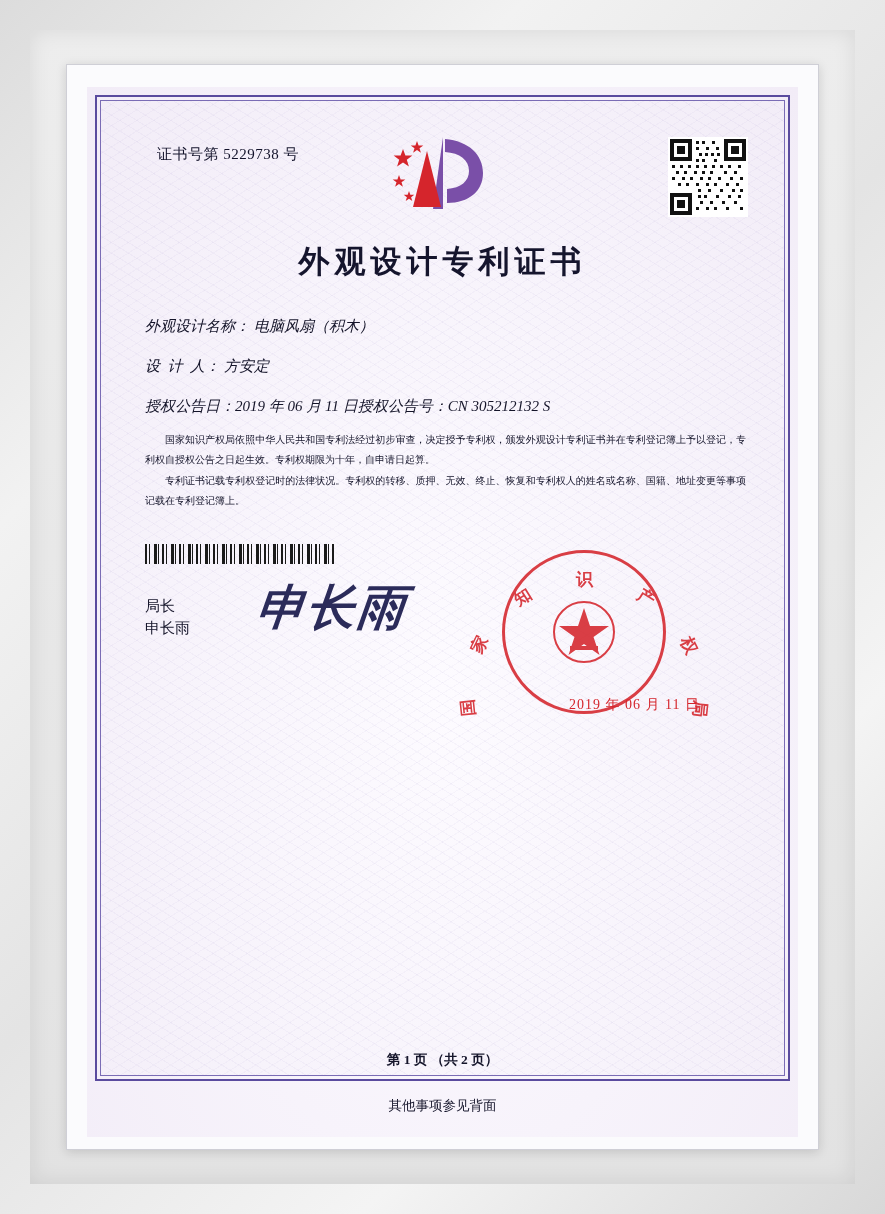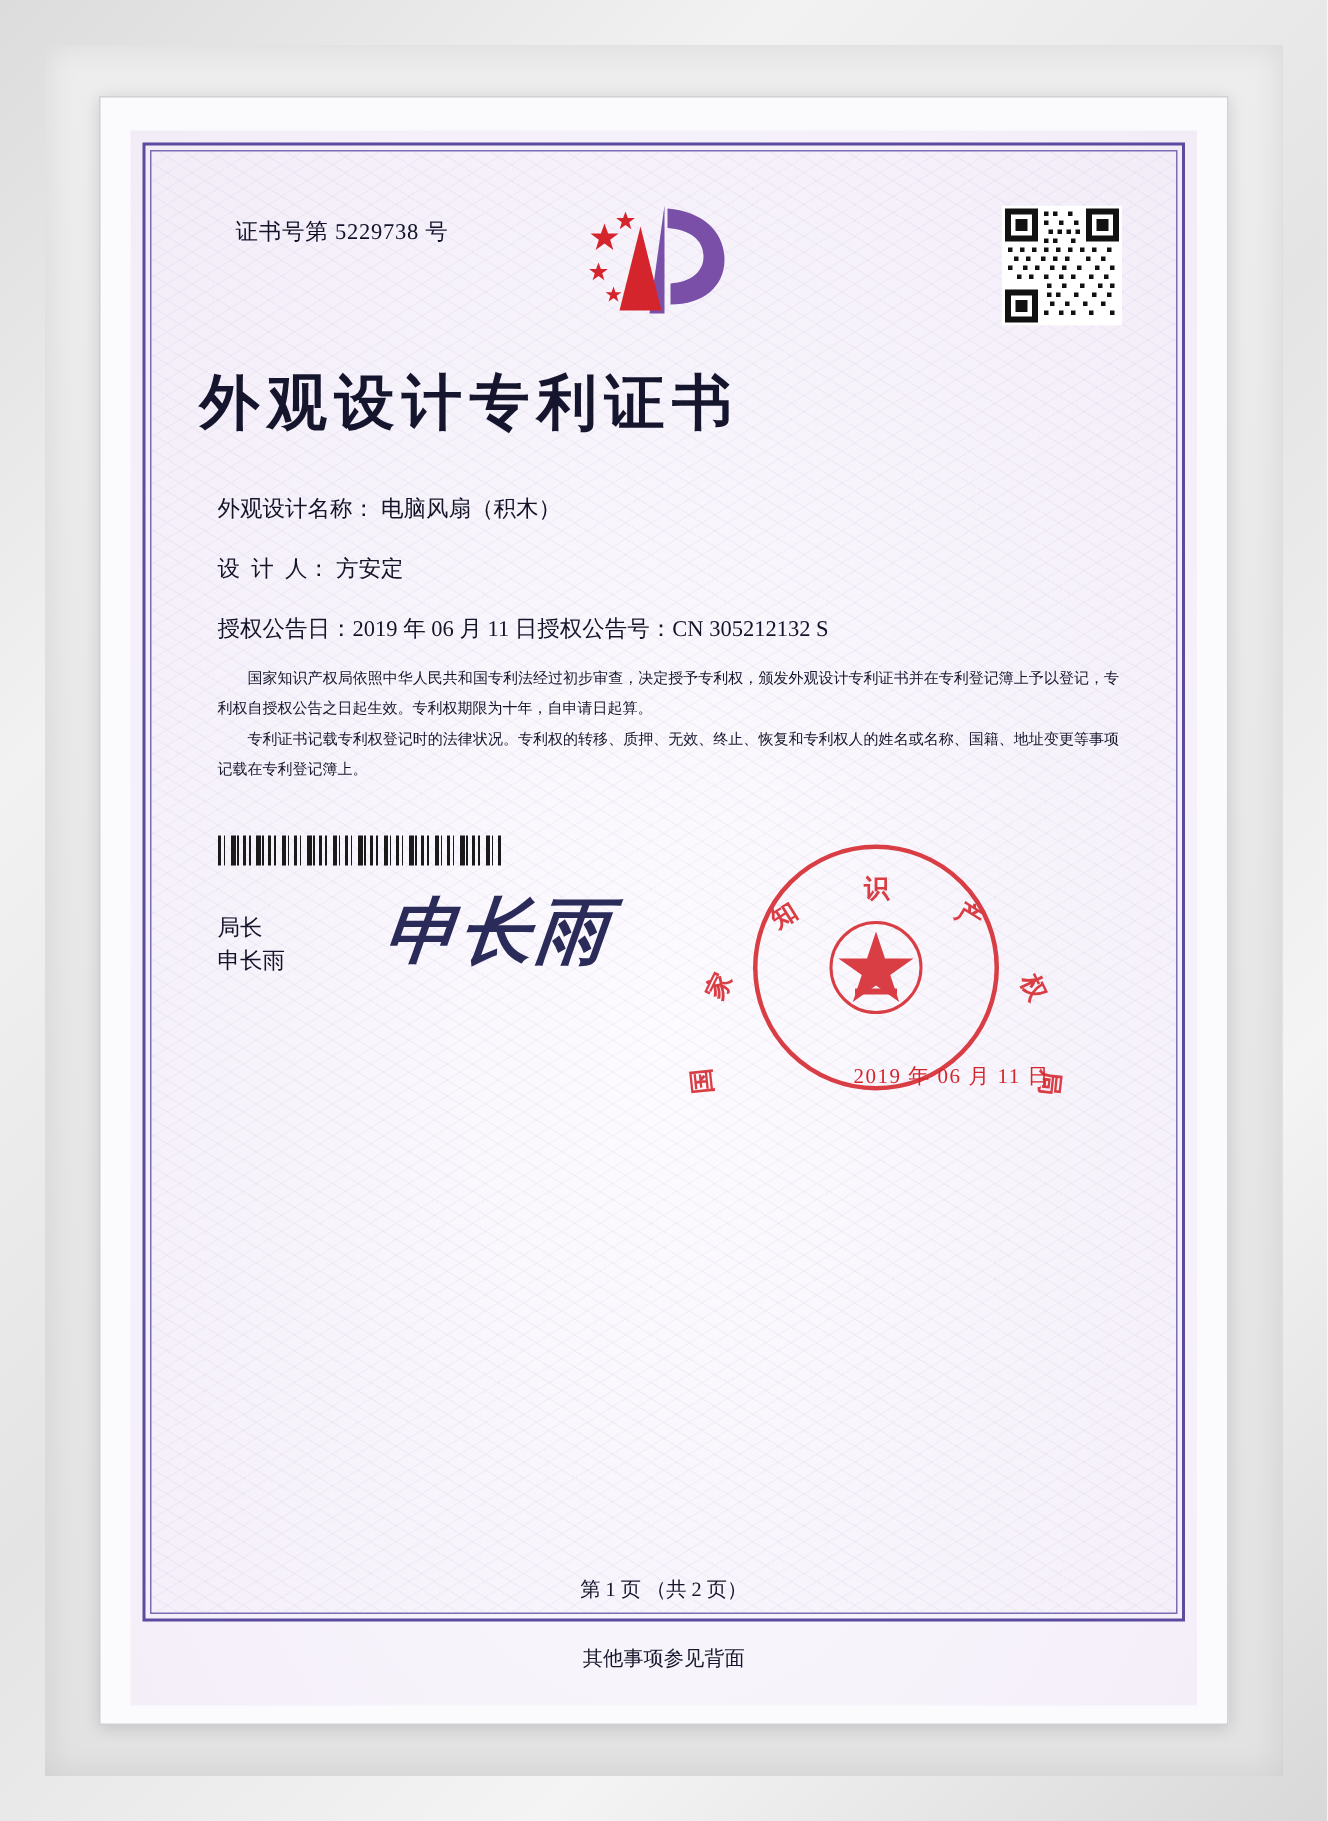--- a/index.html
+++ b/index.html
@@ -99,31 +99,33 @@
     height: 92px;
   }
   .qr {
     position: absolute;
     right: 4px; top: 12px;
     width: 80px; height: 80px;
   }
 
   
   .cert-title {
-    font-size: 40px;
+    text-align: center;
+    font-size: 31px;
     font-weight: bold;
     letter-spacing: 5px;
     color: #15152d;
     margin: 4px 0 34px 0;
     font-family: "DejaVu Serif", "Liberation Serif", serif;
   }
 
   
   .fields {
     padding: 0 10px 0 12px;
+    font-style: italic;
   }
   .field {
     display: flex;
     align-items: baseline;
     font-size: 15px;
     margin-bottom: 21px;
     color: #141429;
   }
   .field .label {
     white-space: pre;
@@ -231,20 +233,21 @@
   }
 
   
   .page-no {
     position: absolute;
     left: 0; right: 0;
     bottom: 68px;
     text-align: center;
     font-size: 13.5px;
     color: #15152b;
+    font-weight: bold;
   }
   .back-note {
     position: absolute;
     left: 0; right: 0;
     bottom: 22px;
     text-align: center;
     font-size: 13.5px;
     color: #15152b;
     font-family: "DejaVu Serif","Liberation Serif",serif;
   }

